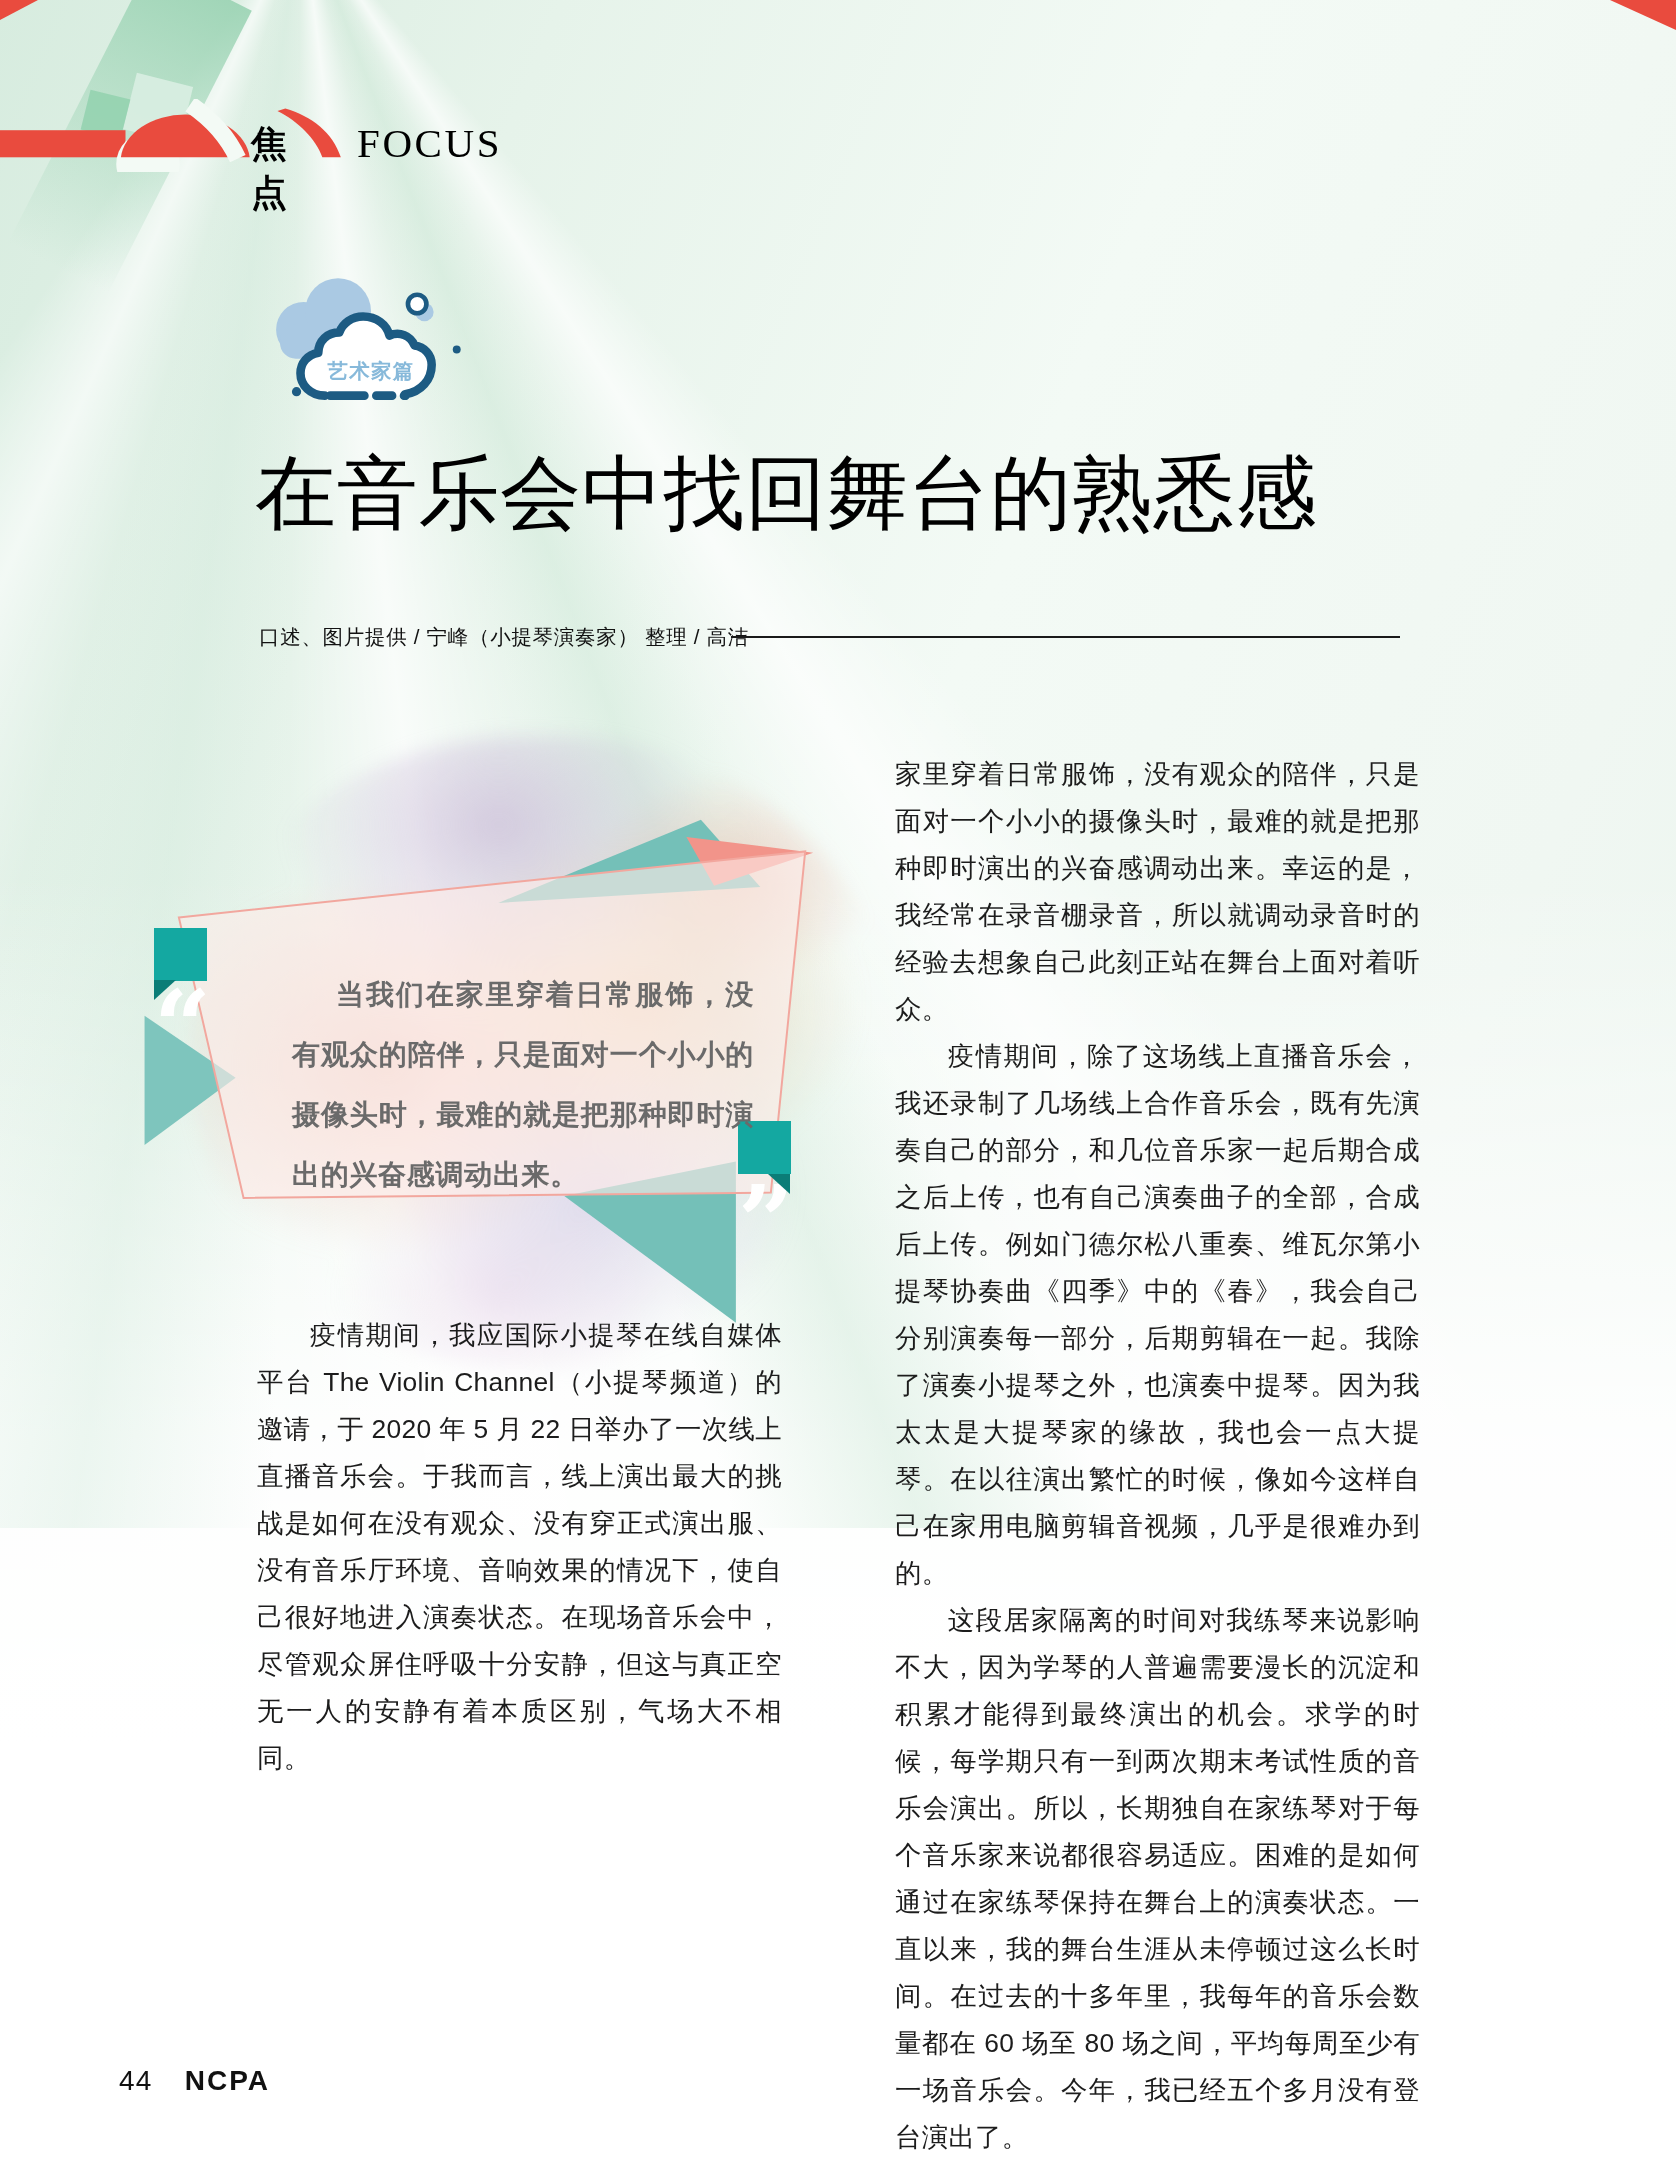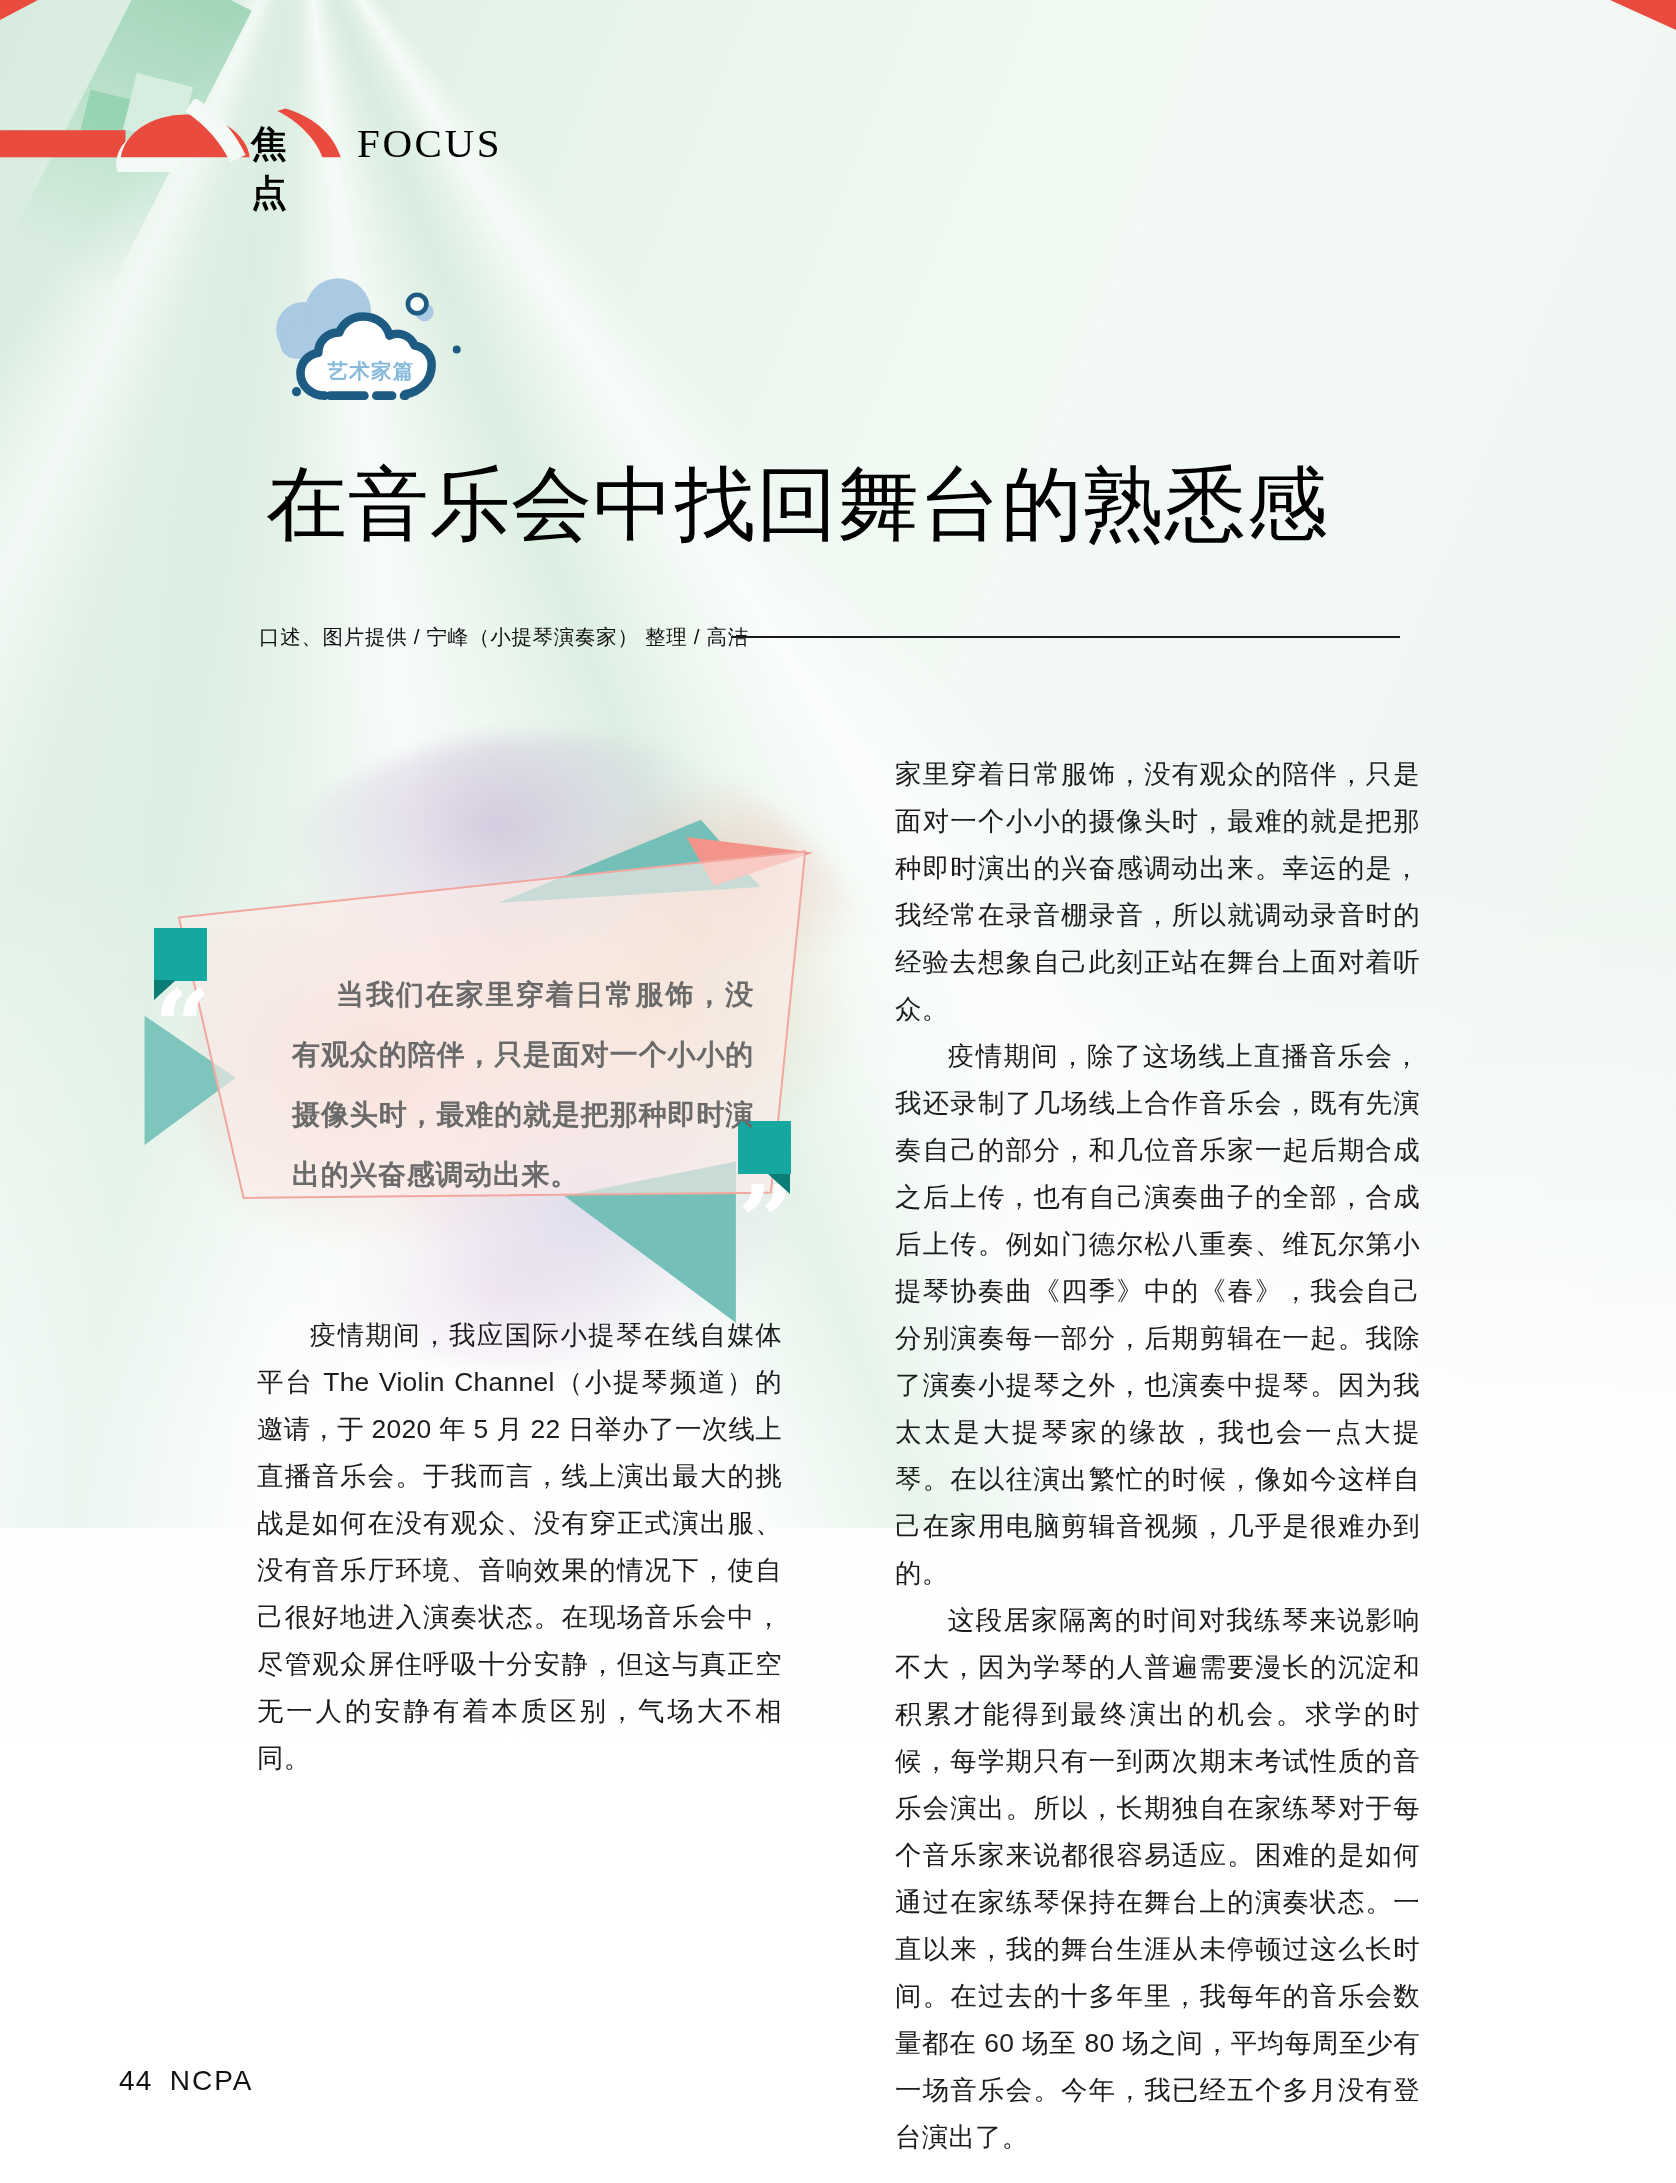--- a/index.html
+++ b/index.html
@@ -118,21 +118,21 @@
   .col p{margin:0; text-indent:2em;}
   .col p.cont{text-indent:0;}
   .col-left{left:257px; top:1312px;}
   .col-right{left:895px; top:751px;}
 
   
   .footer{
     position:absolute; left:119px; top:2065px;
     font-size:28px; color:#111; letter-spacing:1.3px;
   }
-  .footer .mag{margin-left:17px; font-weight:400; letter-spacing:2px;}
+  .footer .mag{margin-left:32px; font-weight:700; letter-spacing:2px;}
 </style>
 </head>
 <body>
 
 <div class="page">
 
   <div class="bg-base"></div>
   <div class="bg-rays"></div>
   <div class="band-strong"></div>
   <div class="tile-b"></div>
@@ -164,21 +164,21 @@
     <g>
       <path d="M 92 230 C 70 230 55 214 55 196 C 55 180 66 168 82 165
                C 82 147 96 134 114 134 C 119 120 133 110 150 110
                C 170 110 186 122 190 139 C 205 132 222 139 228 154
                C 243 156 254 168 254 183 C 254 206 238 224 214 228 L 214 230" fill="#ffffff" stroke="#1d5b83" stroke-width="13" stroke-linecap="round" stroke-linejoin="round"></path>
       <line x1="100" y1="230" x2="214" y2="230" stroke="#1d5b83" stroke-width="13" stroke-linecap="round" stroke-dasharray="52 18 24 18 60"></line>
     </g>
     <text class="badge-label" x="162" y="204" text-anchor="middle">艺术家篇</text>
   </svg>
 
-  <h1 class="article-title" style="margin:11px;font-weight:400;">在音乐会中找回舞台的熟悉感</h1>
+  <h1 class="article-title" style="margin:0;font-weight:400;">在音乐会中找回舞台的熟悉感</h1>
   <div class="byline">口述、图片提供 / 宁峰（小提琴演奏家）  整理 / 高洁</div>
   <div class="byline-rule"></div>
 
   <div class="watercolor"></div>
   <svg class="quote-shapes" width="792" height="594" viewBox="150 1200 1200 900" aria-hidden="true">
     <polygon points="219,1539 219,1735 357,1633" fill="#7ec5bd"></polygon>
     <polygon points="755,1368 1062,1242 1152,1344" fill="#74c0b8"></polygon>
     <polygon points="1040,1268 1232,1292 1082,1342" fill="#f2948a"></polygon>
     <polygon points="855,1812 1115,1760 1115,2004" fill="#74c0b8"></polygon>
     <polygon points="271,1390 1220,1290 1168,1807 369,1815" fill="rgba(253,236,232,.62)" stroke="#f2a79e" stroke-width="3"></polygon>

